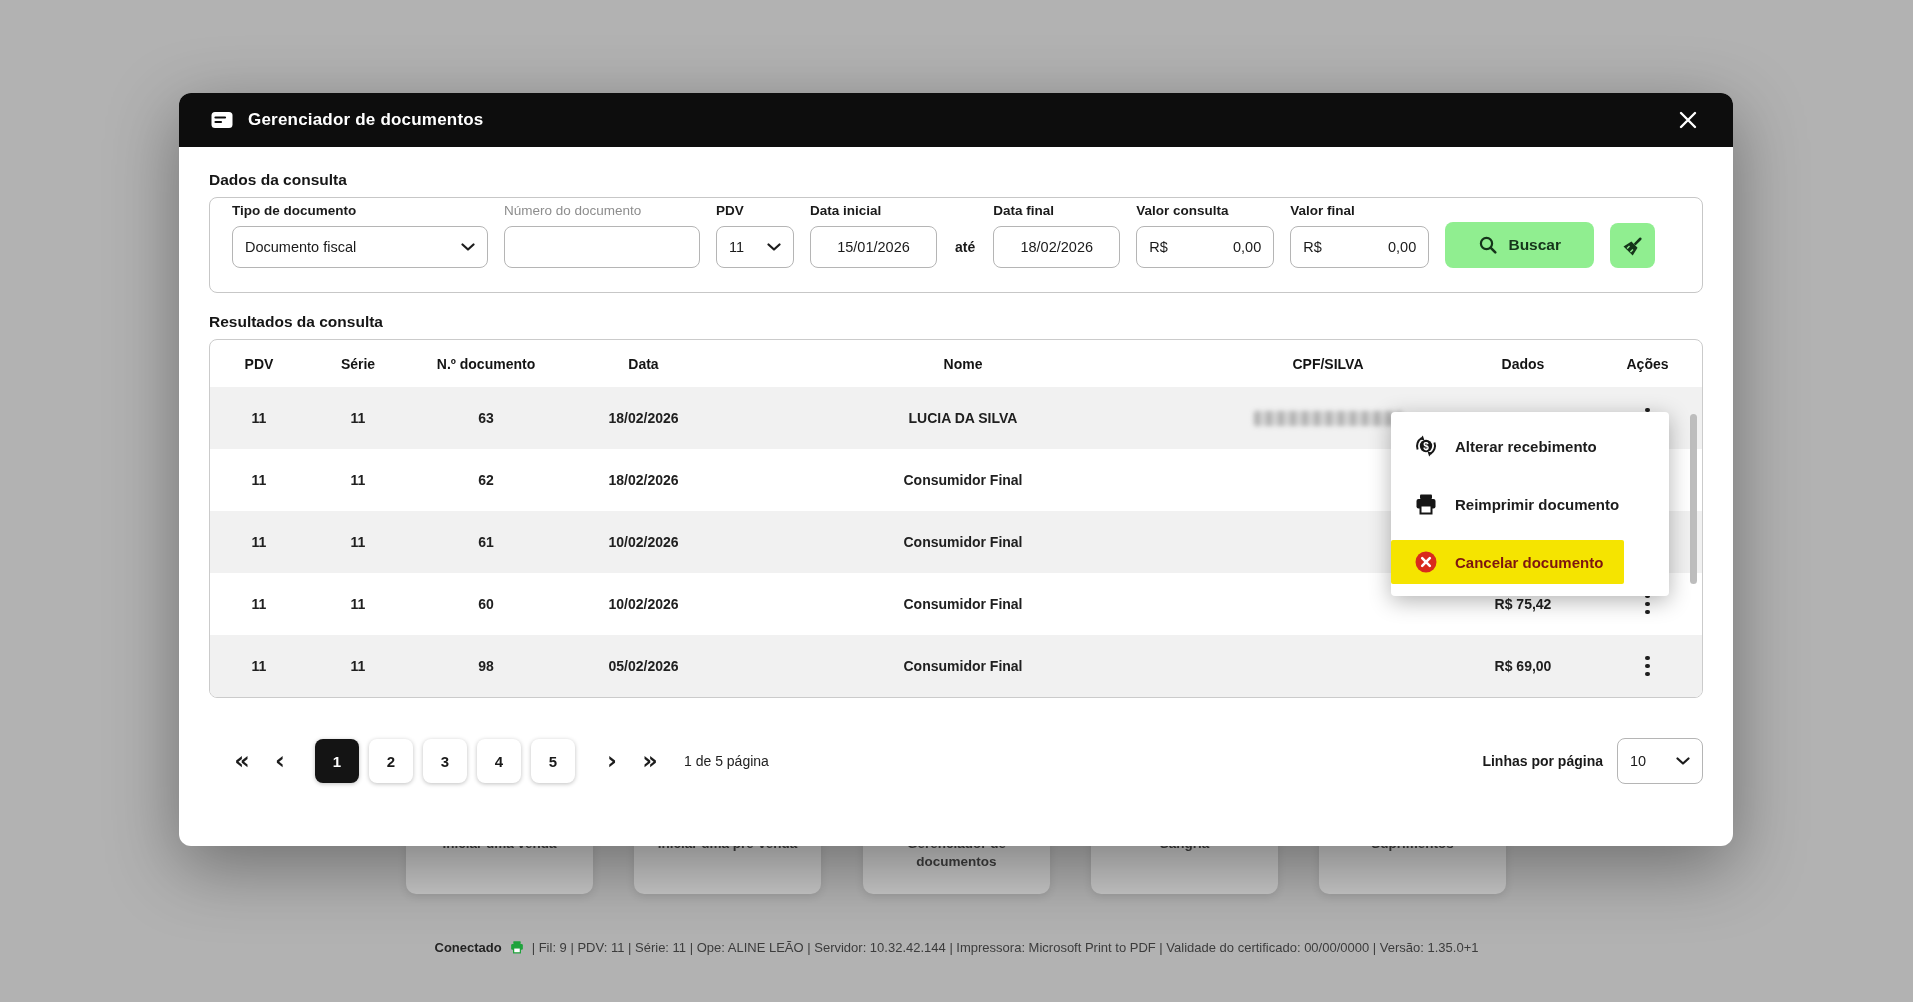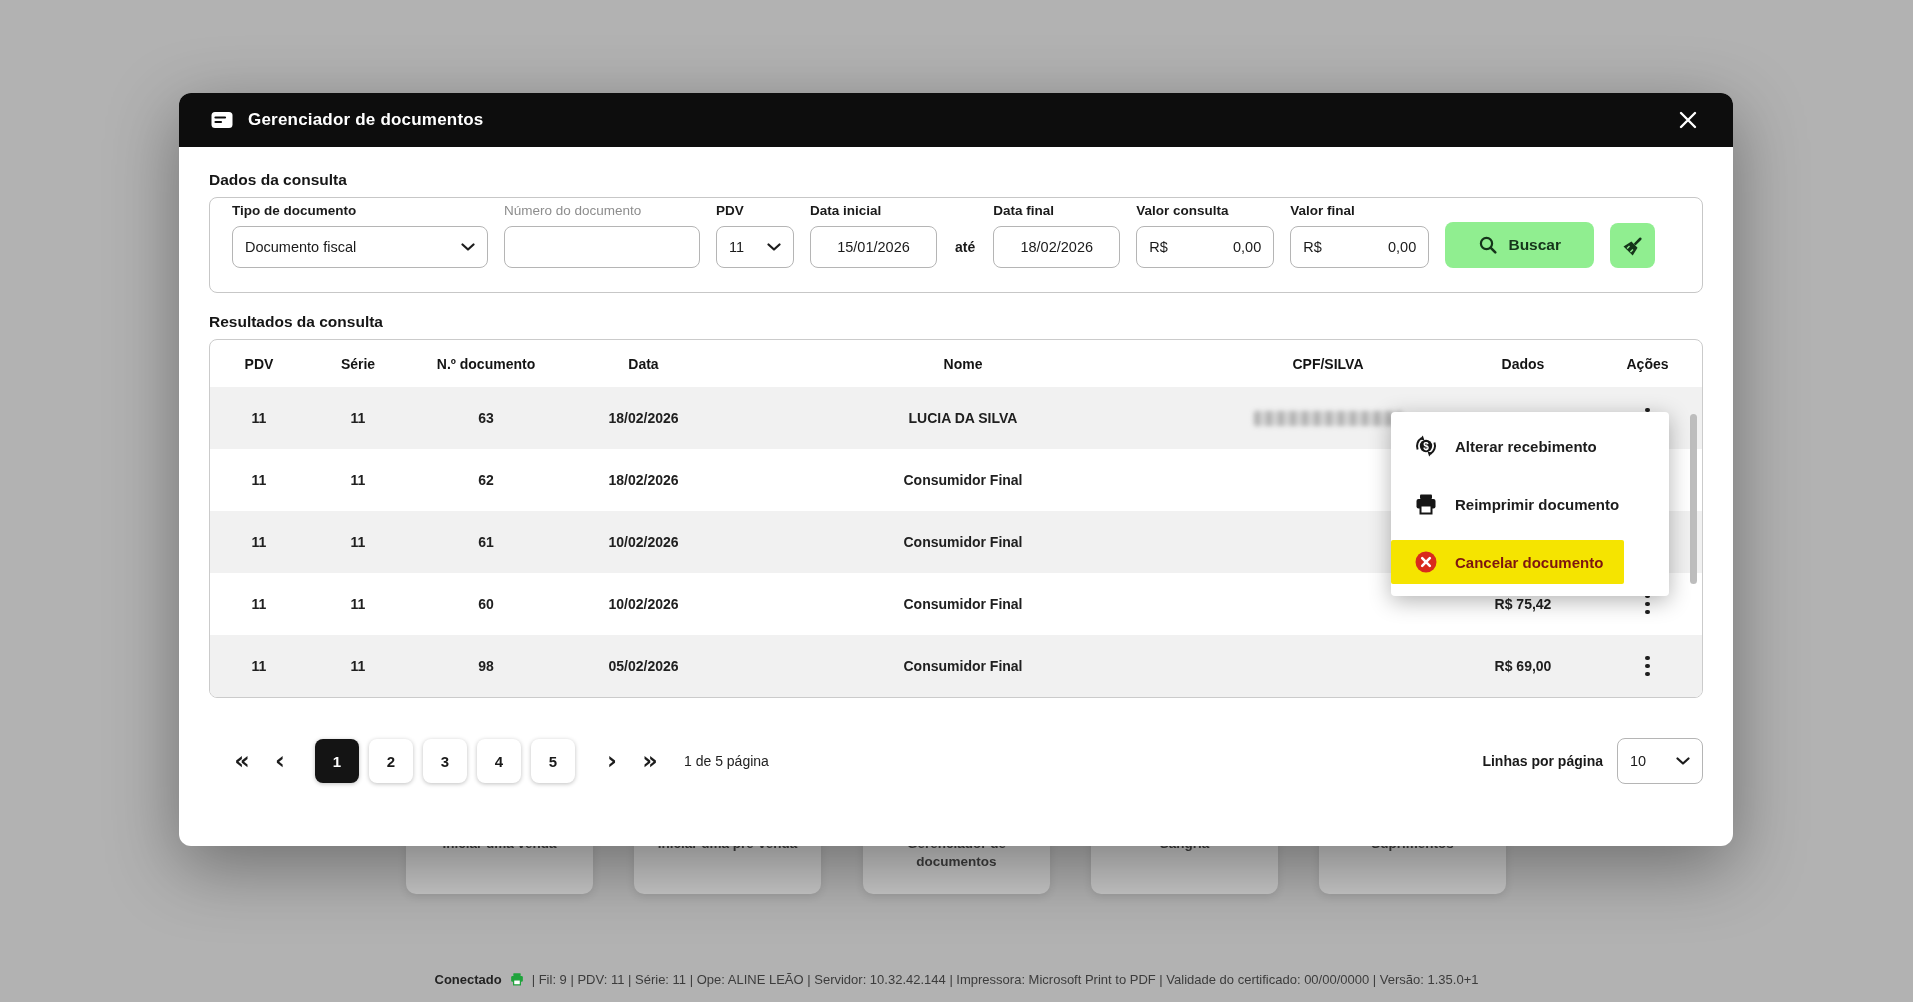--- a/index.html
+++ b/index.html
@@ -12,21 +12,21 @@
   
   .bg-card{
     position:absolute;top:758px;width:187px;height:136px;
     background:#c9c9c9;border-radius:10px;
     box-shadow:0 3px 8px rgba(0,0,0,.10);
     text-align:center;box-sizing:border-box;padding:77px 10px 0;
     font-size:13.5px;font-weight:700;color:#3e3e3e;line-height:18px;
   }
   
   .statusbar{
-    position:absolute;left:0;right:0;top:968px;height:22px;
+    position:absolute;left:0;right:0;top:936px;height:22px;
     display:flex;justify-content:center;align-items:center;gap:7px;
     font-size:13px;color:#3c3c3c;
   }
   .statusbar .connected{font-weight:700;color:#232323;}
   
   .modal{
     position:absolute;left:179px;top:93px;width:1554px;height:753px;
     background:#ffffff;border-radius:12px;
     box-shadow:0 20px 70px rgba(0,0,0,.38);
     z-index:10;

